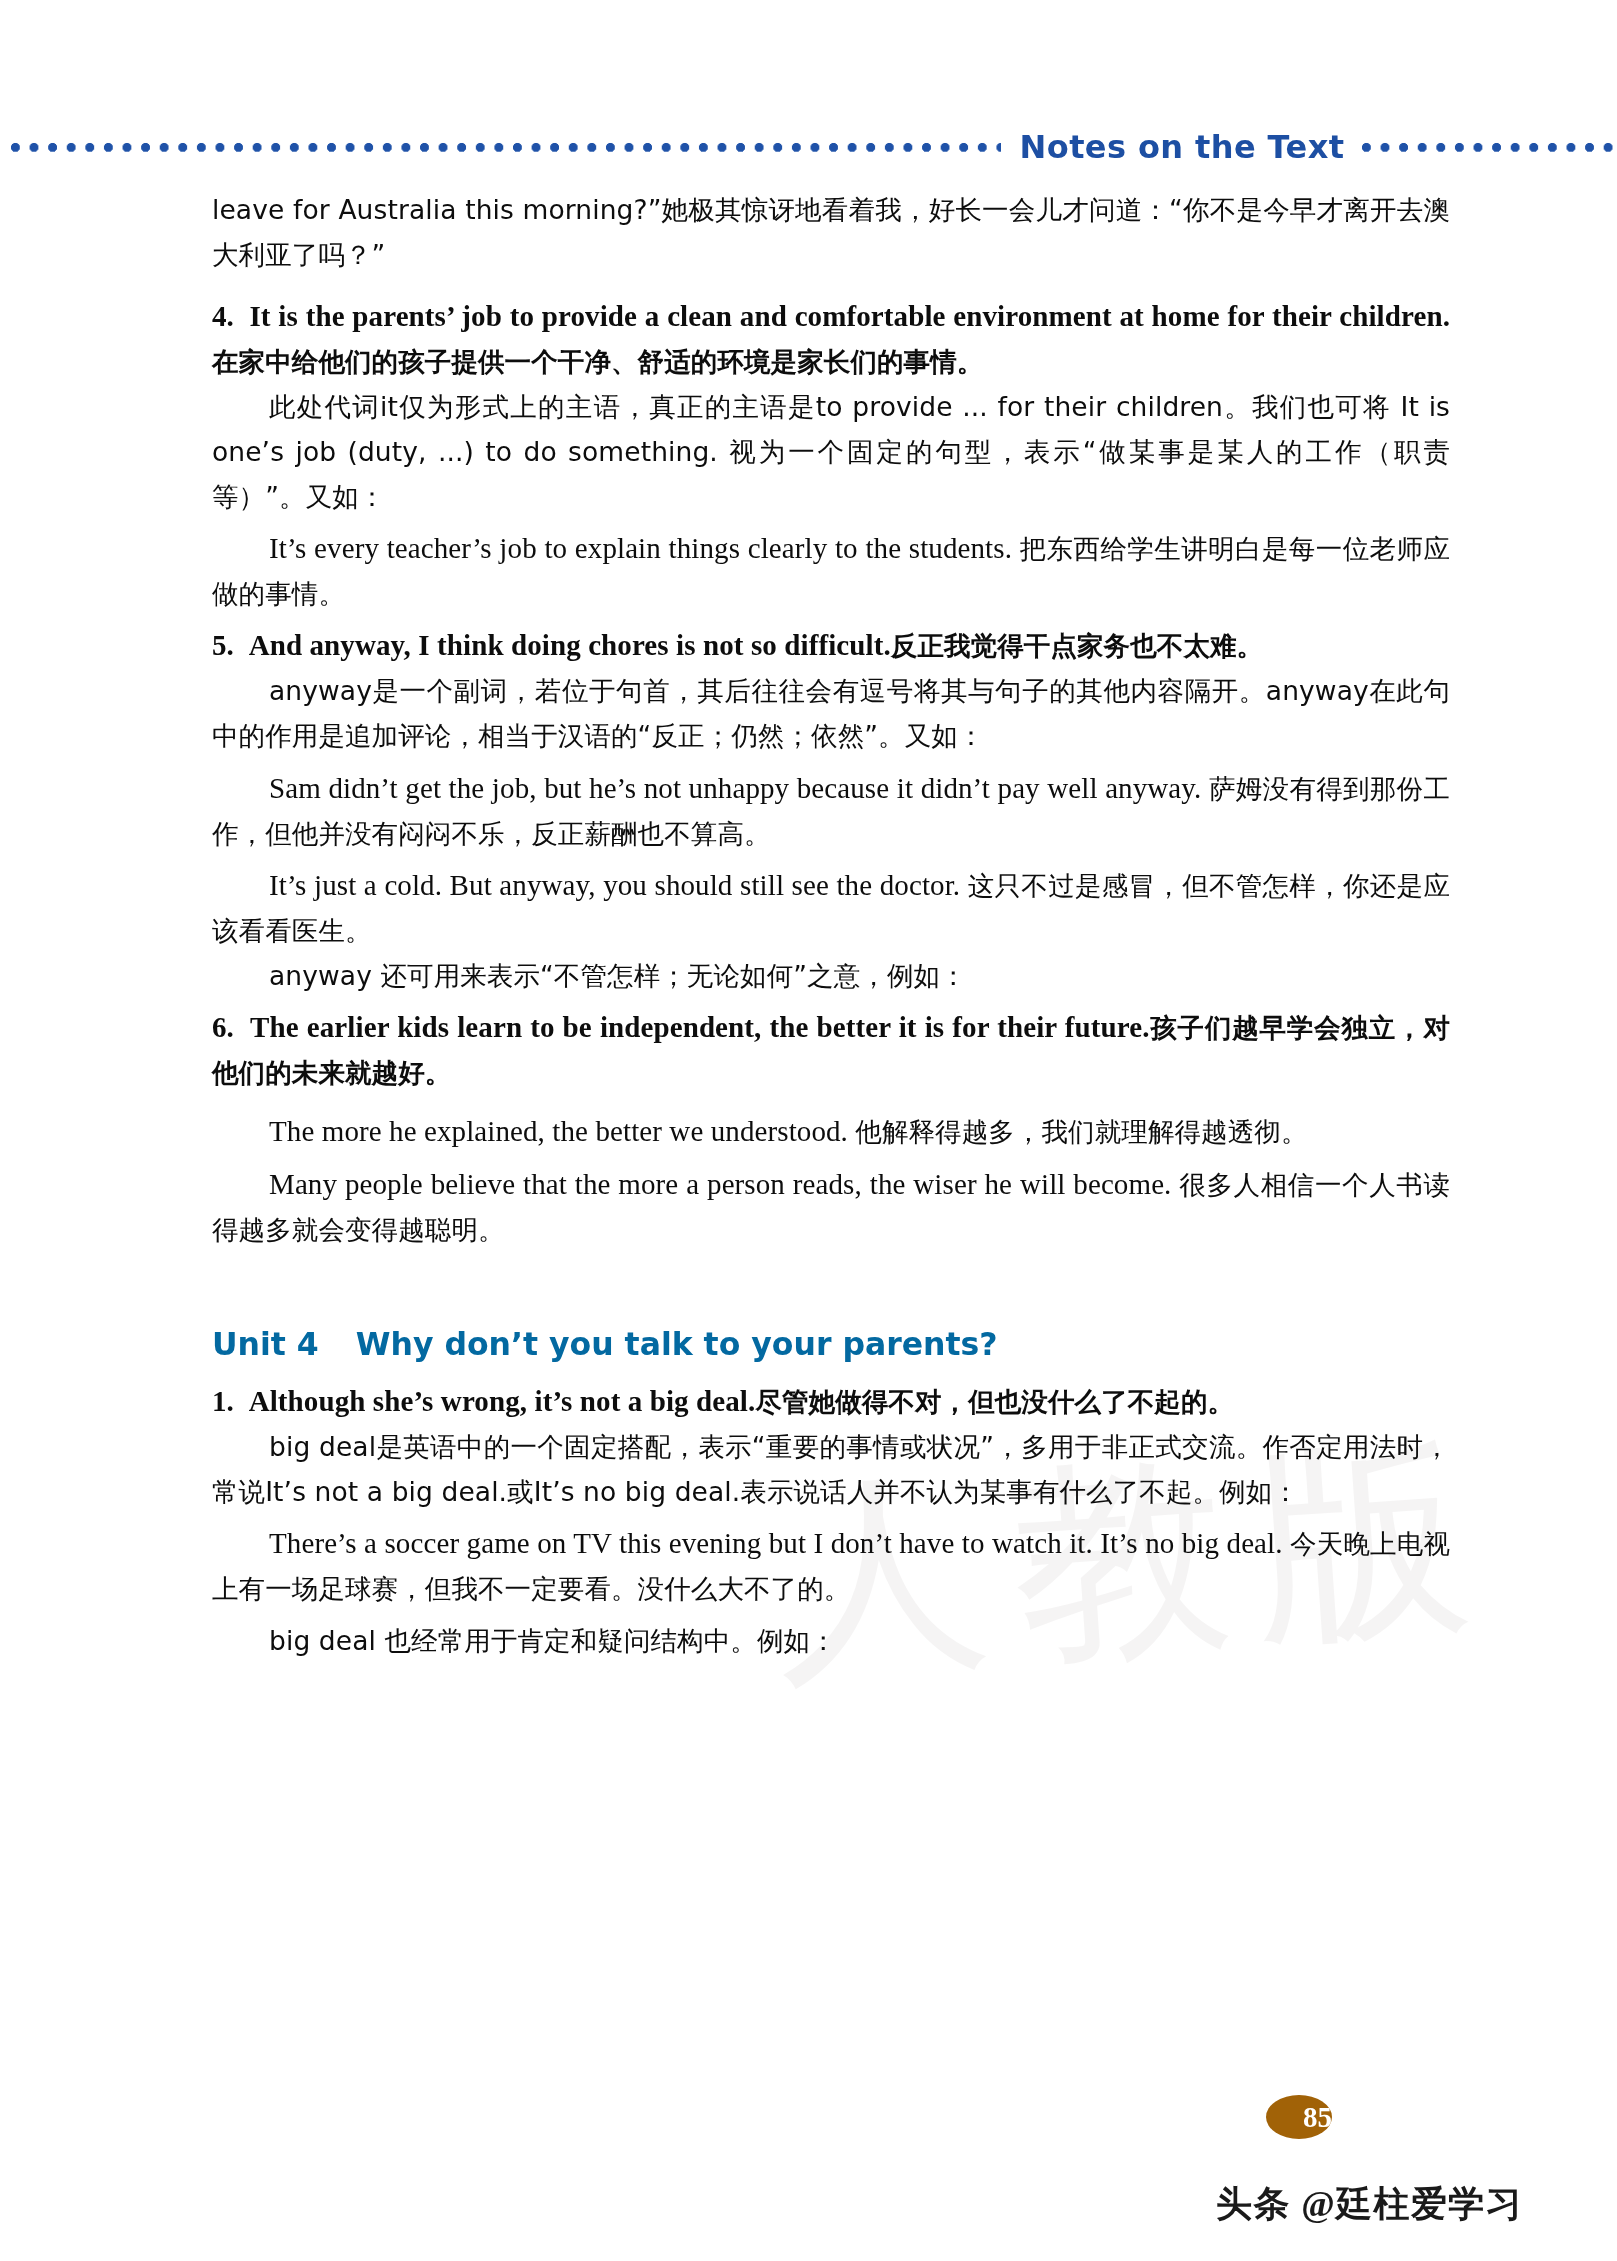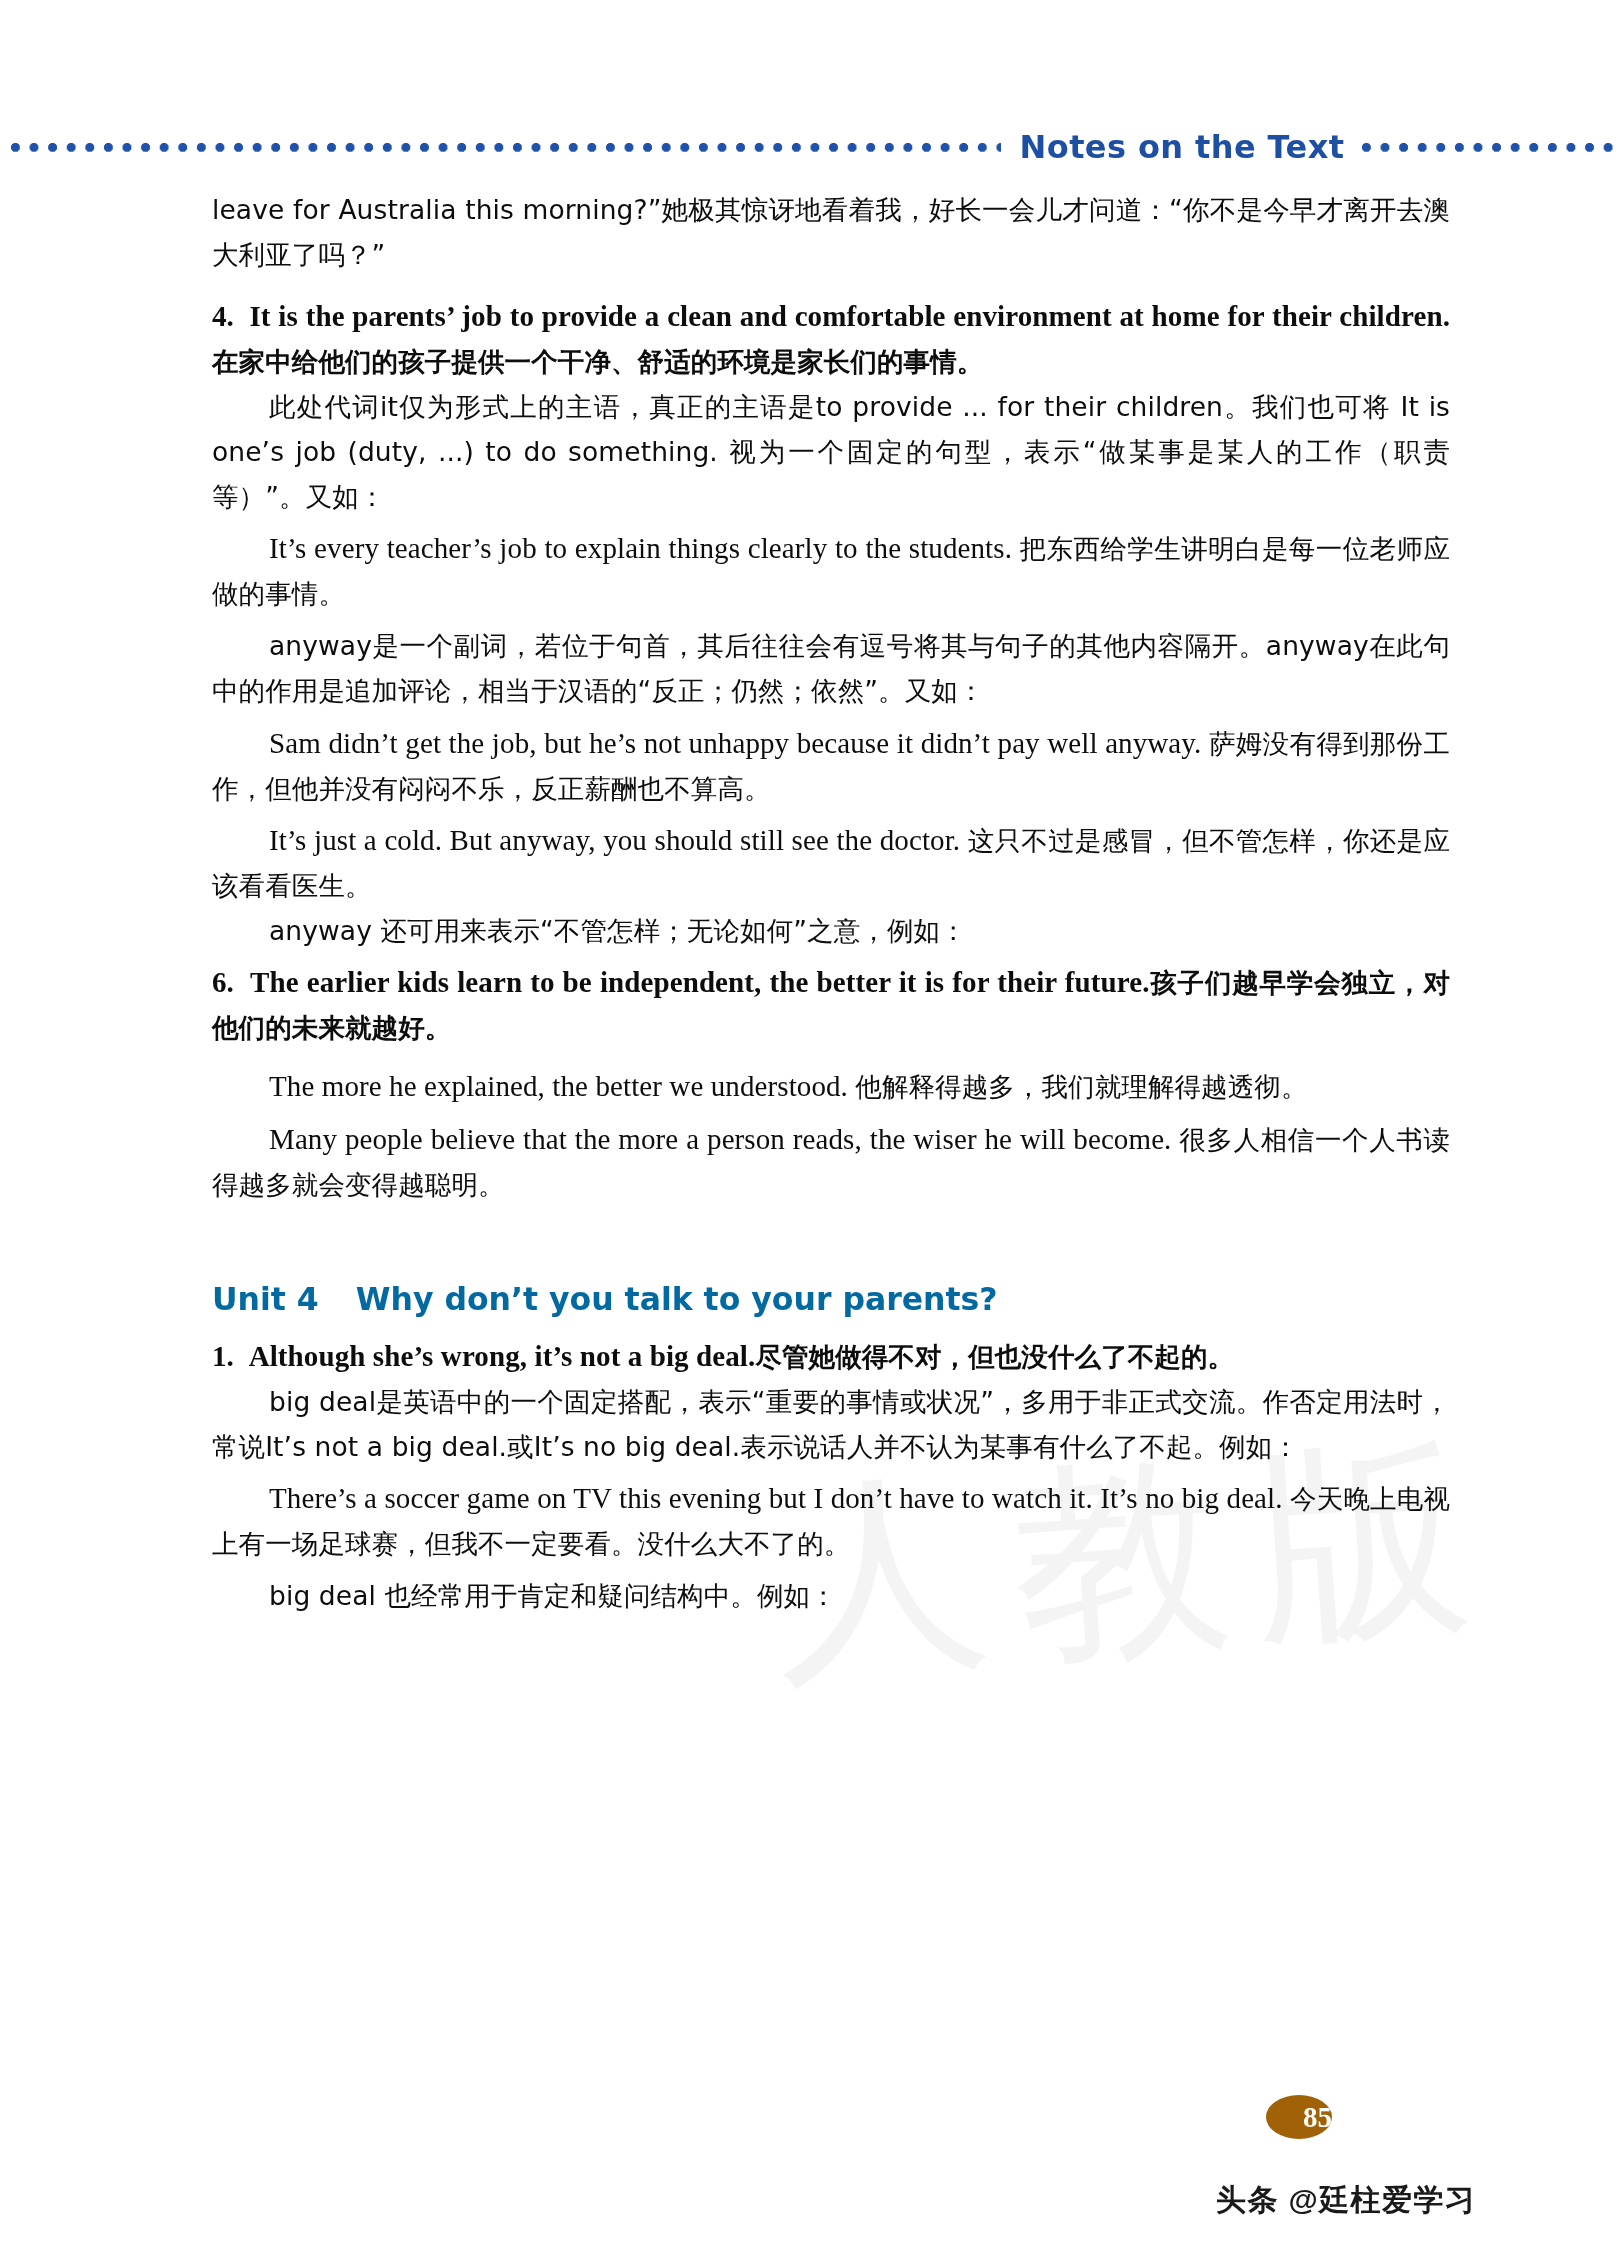--- a/index.html
+++ b/index.html
@@ -117,22 +117,22 @@
     font-family: Liberation Serif, serif;
     font-weight: bold;
     font-size: 29px;
   }
 
   
   .site-watermark {
     position: absolute;
     left: 1216px;
     top: 2180px;
-    font-family: Liberation Sans, sans-serif;
-    font-size: 30px;
+    font-family: Liberation Serif, serif;
+    font-size: 36px;
     font-weight: bold;
     color: #1a1a1a;
     white-space: nowrap;
     letter-spacing: 1.4px;
   }
 </style>
 </head>
 <body>
 
 <div class="watermark">
@@ -162,20 +162,23 @@
   </p>
 
   <div class="gap-sm"></div>
 
   <p class="line indent">
     <span class="en">It’s every teacher’s job to explain things clearly to the students.</span>&nbsp;<span class="cn">把东西给学生讲明白是每一位老师应做的事情。</span>
   </p>
 
   <div class="gap-sm"></div>
 
+  <p class="line block">
+    <span class="num enb">5.</span>&nbsp;&nbsp;<span class="enb">And anyway, I think doing chores is not so difficult.</span><span class="cnb">反正我觉得干点家务也不太难。</span>
+  </p>
 
   <p class="line indent">
     <span class="cn">anyway是一个副词，若位于句首，其后往往会有逗号将其与句子的其他内容隔开。anyway在此句中的作用是追加评论，相当于汉语的“反正；仍然；依然”。又如：</span>
   </p>
 
   <div class="gap-sm"></div>
 
   <p class="line indent">
     <span class="en">Sam didn’t get the job, but he’s not unhappy because it didn’t pay well anyway.</span>&nbsp;<span class="cn">萨姆没有得到那份工作，但他并没有闷闷不乐，反正薪酬也不算高。</span>
   </p>

